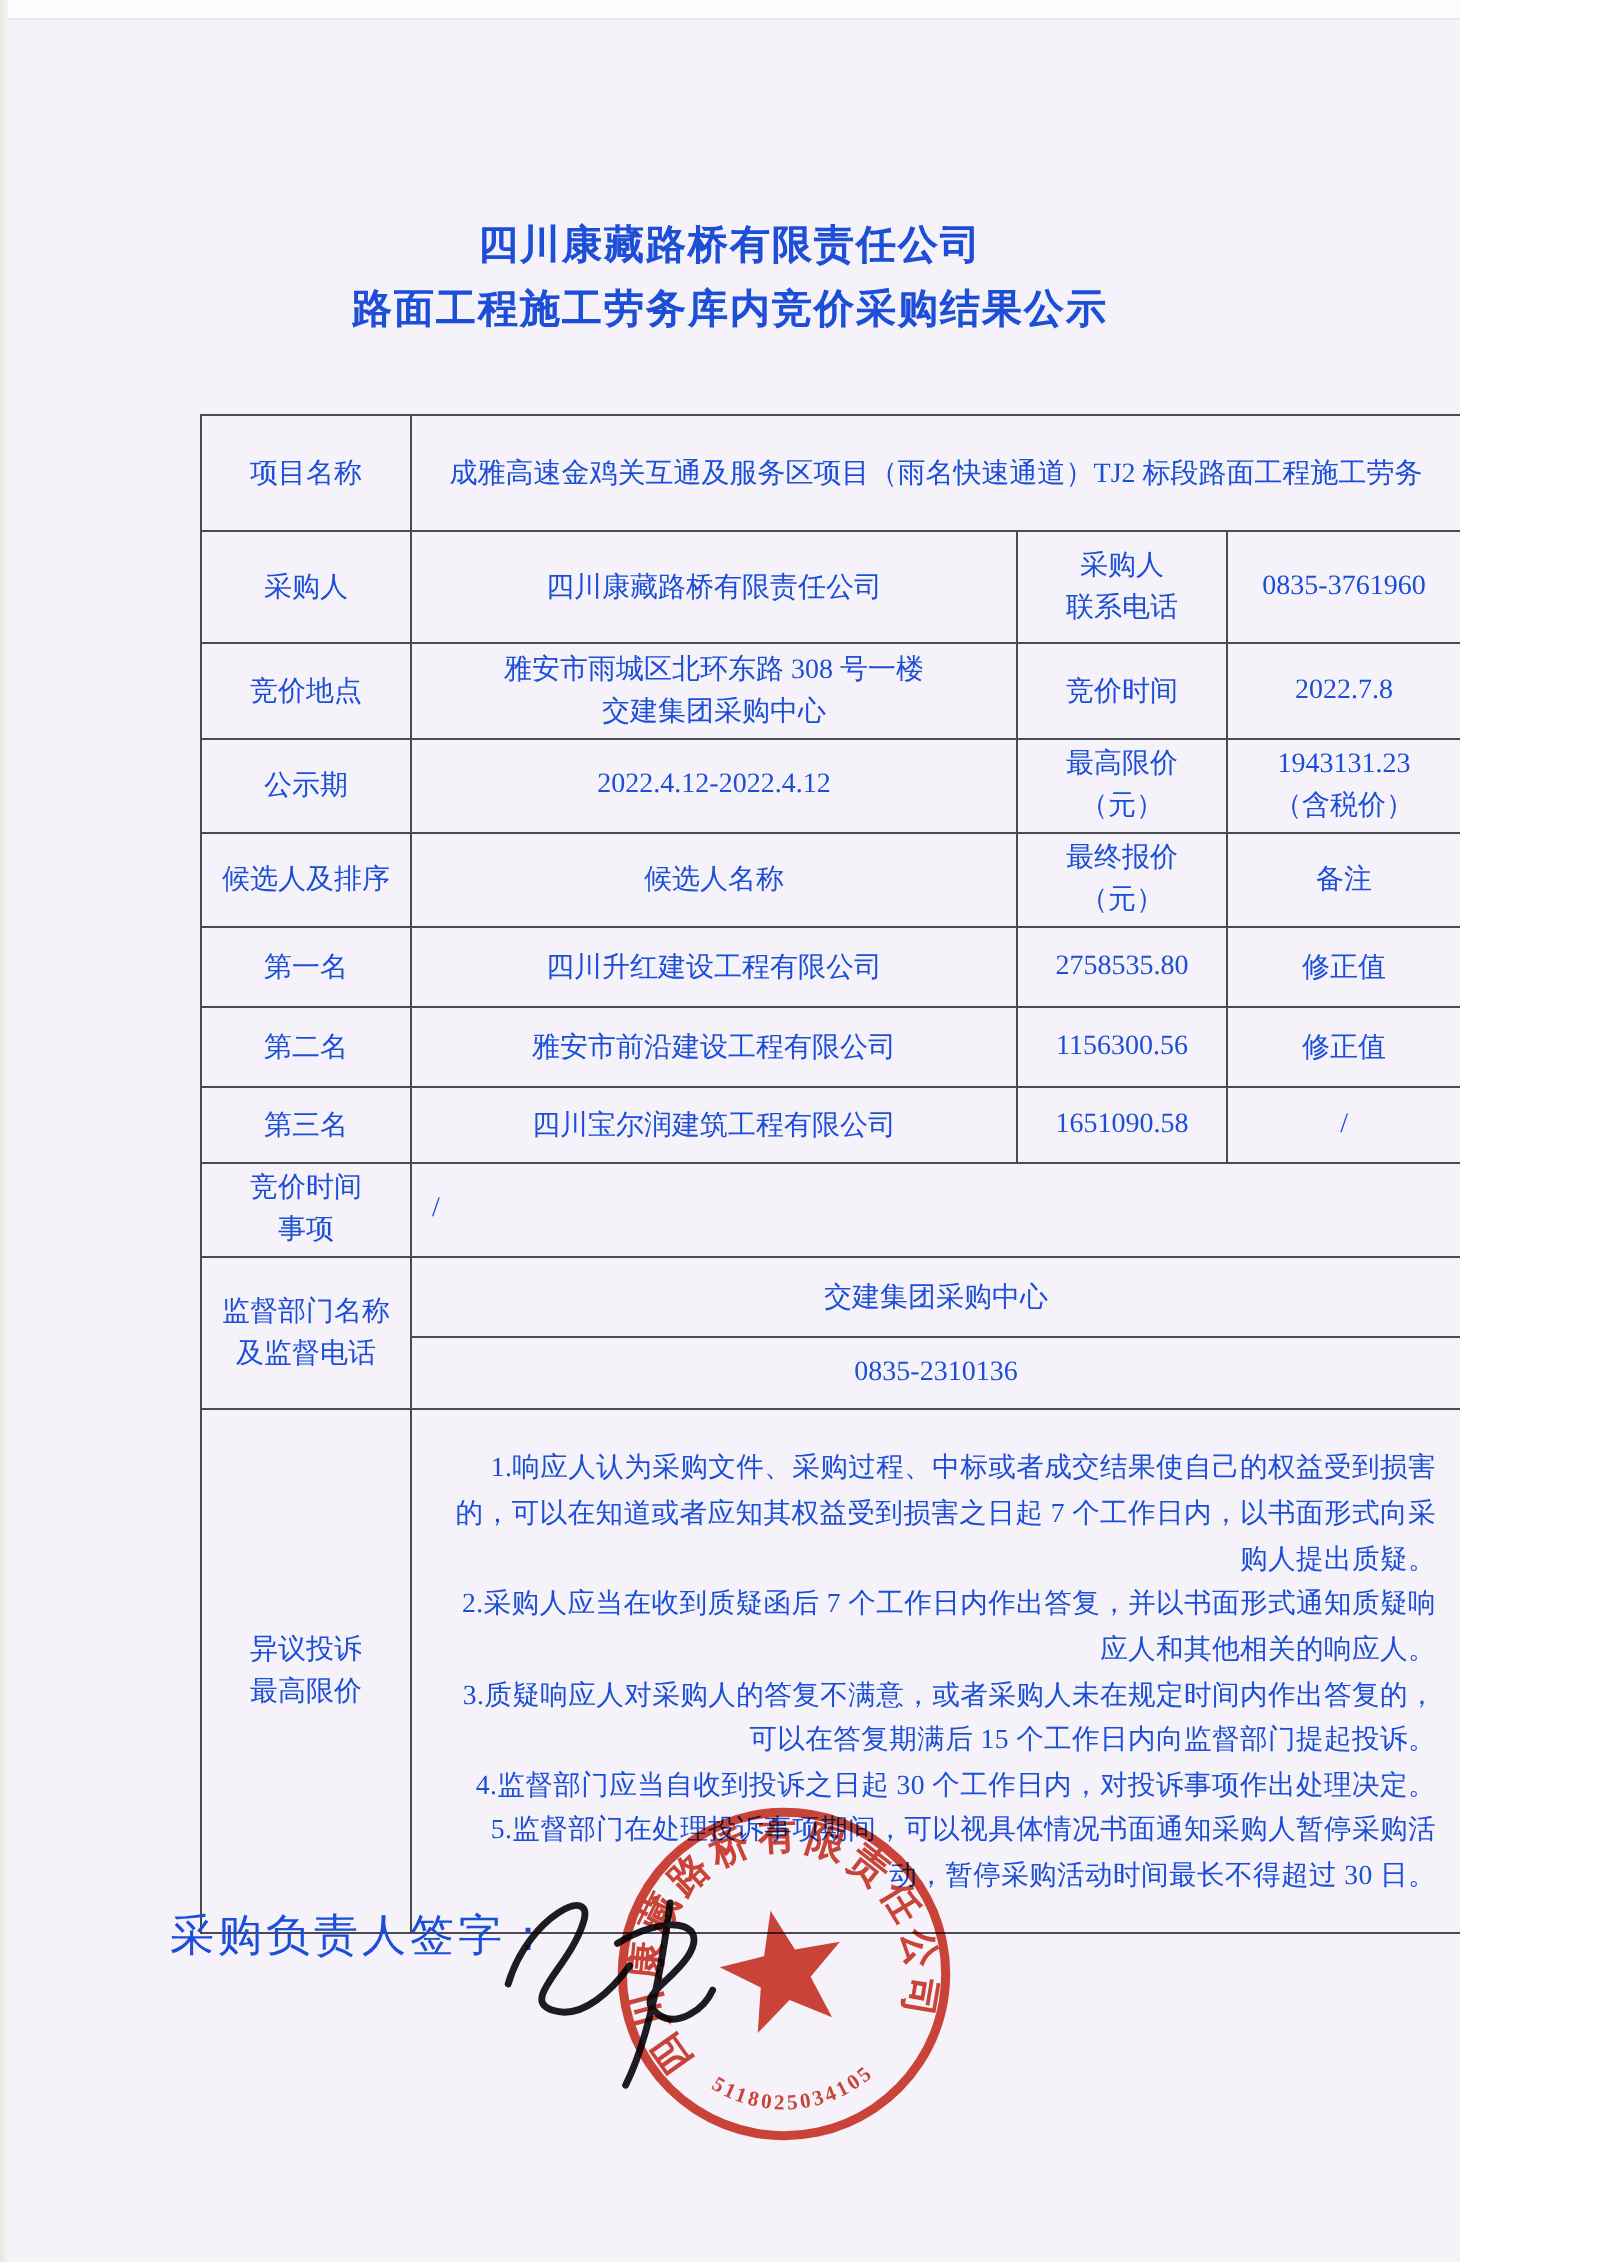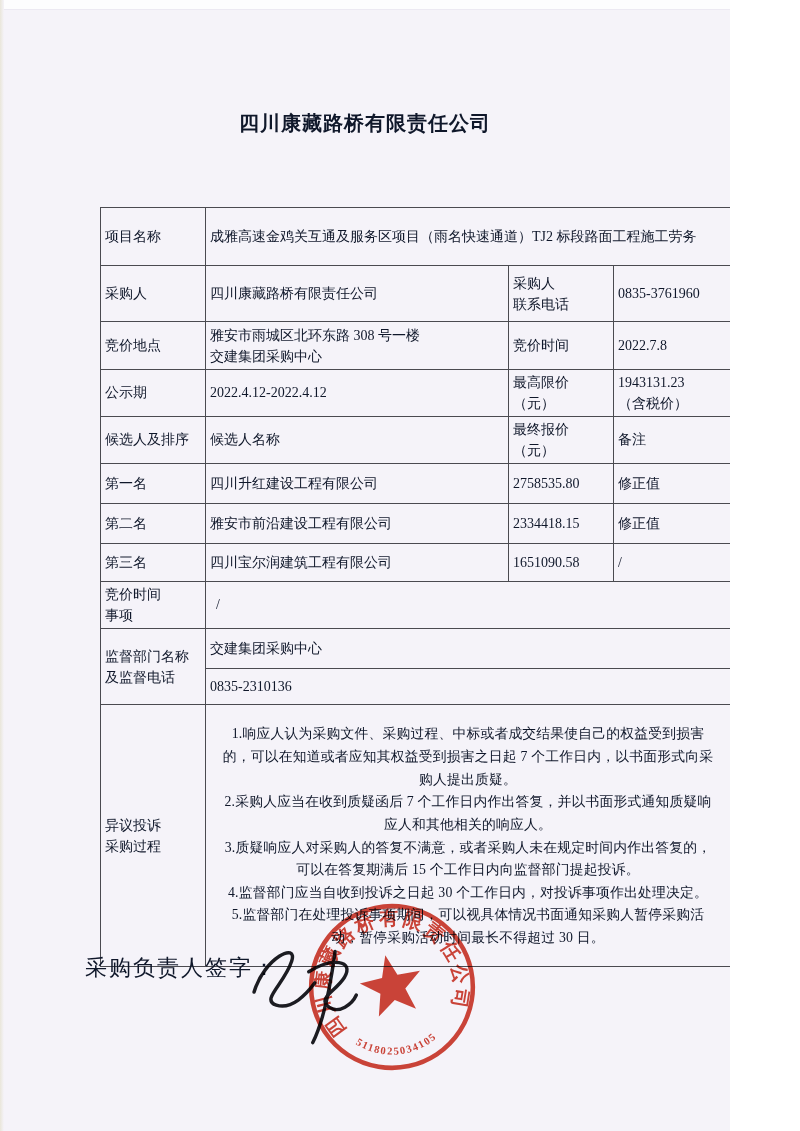--- a/index.html
+++ b/index.html
@@ -1,21 +1,21 @@
 <!DOCTYPE html>
 <html><head>
 <meta charset="utf-8">
 <style>
   html,body { margin:0; padding:0; }
   body { width:800px; height:1131px; background:#ffffff; }
   .paper {
     position:relative; width:730px; height:1131px;
     background:#f5f3f9; overflow:hidden;
     font-family:"Liberation Serif", serif;
-    color:#0f172a;
+    color:#1d4ed8;
   }
   .top-edge {
     position:absolute; top:0; left:0; right:0; height:9px;
     background:#fdfdfe; border-bottom:1px solid #ece9f2;
   }
   .left-edge {
     position:absolute; top:0; left:0; bottom:0; width:4px;
     background:linear-gradient(to right, #e9e6da, #f5f3f9);
   }
   .titles {
@@ -23,27 +23,27 @@
     text-align:center; font-weight:bold;
   }
   .titles .t { font-size:20px; line-height:31.5px; letter-spacing:1px; }
 
   table.main-table {
     position:absolute; left:100px; top:207px; width:630px;
     border-collapse:collapse; table-layout:fixed;
   }
   td {
     border:1px solid #4a4a50;
-    text-align:left; vertical-align:middle;
+    text-align:center; vertical-align:middle;
     font-size:14px; padding:2px 4px;
     overflow:hidden;
   }
   .ml { white-space:pre-line; line-height:1.5; }
   .cell-left { text-align:left; padding-left:10px; }
-  .notice-cell { text-align:center; vertical-align:middle; padding:10px 12px 8px 12px; }
+  .notice-cell { text-align:right; vertical-align:middle; padding:10px 12px 8px 12px; }
   .notice-cell .para { font-size:13.8px; line-height:1.64; letter-spacing:0.2px; }
 
   .sig-label {
     position:absolute; left:85px; top:953px;
     font-size:22px; font-weight:normal; letter-spacing:2px;
   }
   .seal {
     position:absolute; left:296px; top:891px;
     width:192px; height:192px;
     mix-blend-mode:multiply; opacity:0.93;
@@ -56,20 +56,21 @@
 </style>
 </head>
 <body>
 
 <div class="paper">
   <div class="top-edge"></div>
   <div class="left-edge"></div>
 
   <div class="titles">
     <div class="t">四川康藏路桥有限责任公司</div>
+    <div class="t">路面工程施工劳务库内竞价采购结果公示</div>
   </div>
 
   <table class="main-table">
     <colgroup>
       <col style="width:105px">
         <col style="width:303px">
         <col style="width:105px">
         <col style="width:117px">
     </colgroup>
     <tbody>
@@ -108,21 +109,21 @@
     </tr>
     <tr style="height:40px">
       <td>第一名</td>
       <td>四川升红建设工程有限公司</td>
       <td>2758535.80</td>
       <td>修正值</td>
     </tr>
     <tr style="height:40px">
       <td>第二名</td>
       <td>雅安市前沿建设工程有限公司</td>
-      <td>2334418.15</td>
+      <td>1156300.56</td>
       <td>修正值</td>
     </tr>
     <tr style="height:38px">
       <td>第三名</td>
       <td>四川宝尔润建筑工程有限公司</td>
       <td>1651090.58</td>
       <td>/</td>
     </tr>
     <tr style="height:45px">
       <td class="ml">竞价时间
@@ -132,21 +133,21 @@
     <tr style="height:40px">
       <td rowspan="2" class="ml">监督部门名称
 及监督电话</td>
       <td colspan="3">交建集团采购中心</td>
     </tr>
     <tr style="height:36px">
       <td colspan="3">0835-2310136</td>
     </tr>
     <tr style="height:262px">
       <td class="ml">异议投诉
-采购过程</td>
+最高限价</td>
       <td colspan="3" class="notice-cell">
         <div class="para">1.响应人认为采购文件、采购过程、中标或者成交结果使自己的权益受到损害的，可以在知道或者应知其权益受到损害之日起 7 个工作日内，以书面形式向采购人提出质疑。</div>
         <div class="para">2.采购人应当在收到质疑函后 7 个工作日内作出答复，并以书面形式通知质疑响应人和其他相关的响应人。</div>
         <div class="para">3.质疑响应人对采购人的答复不满意，或者采购人未在规定时间内作出答复的，可以在答复期满后 15 个工作日内向监督部门提起投诉。</div>
         <div class="para">4.监督部门应当自收到投诉之日起 30 个工作日内，对投诉事项作出处理决定。</div>
         <div class="para">5.监督部门在处理投诉事项期间，可以视具体情况书面通知采购人暂停采购活动，暂停采购活动时间最长不得超过 30 日。</div>
       </td>
     </tr>
   </tbody>
     </table>

